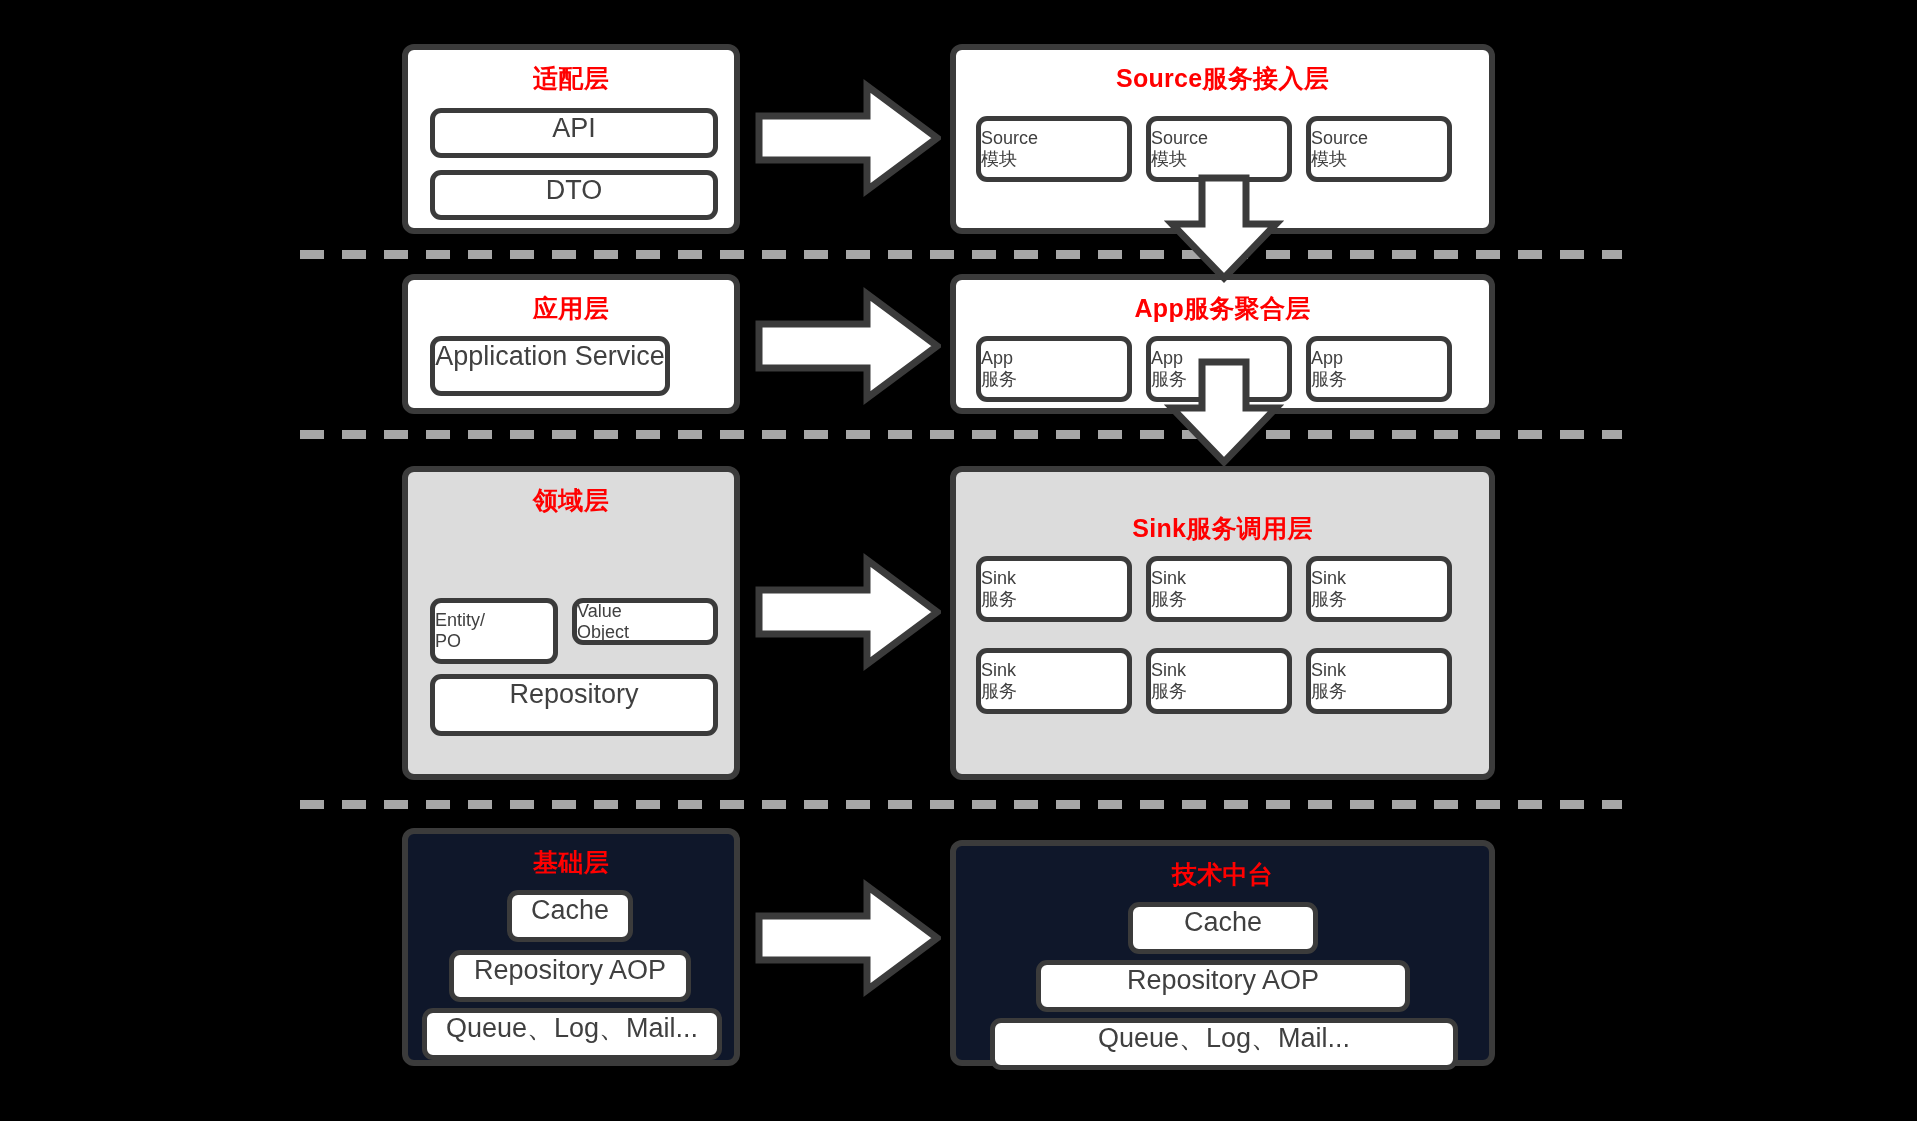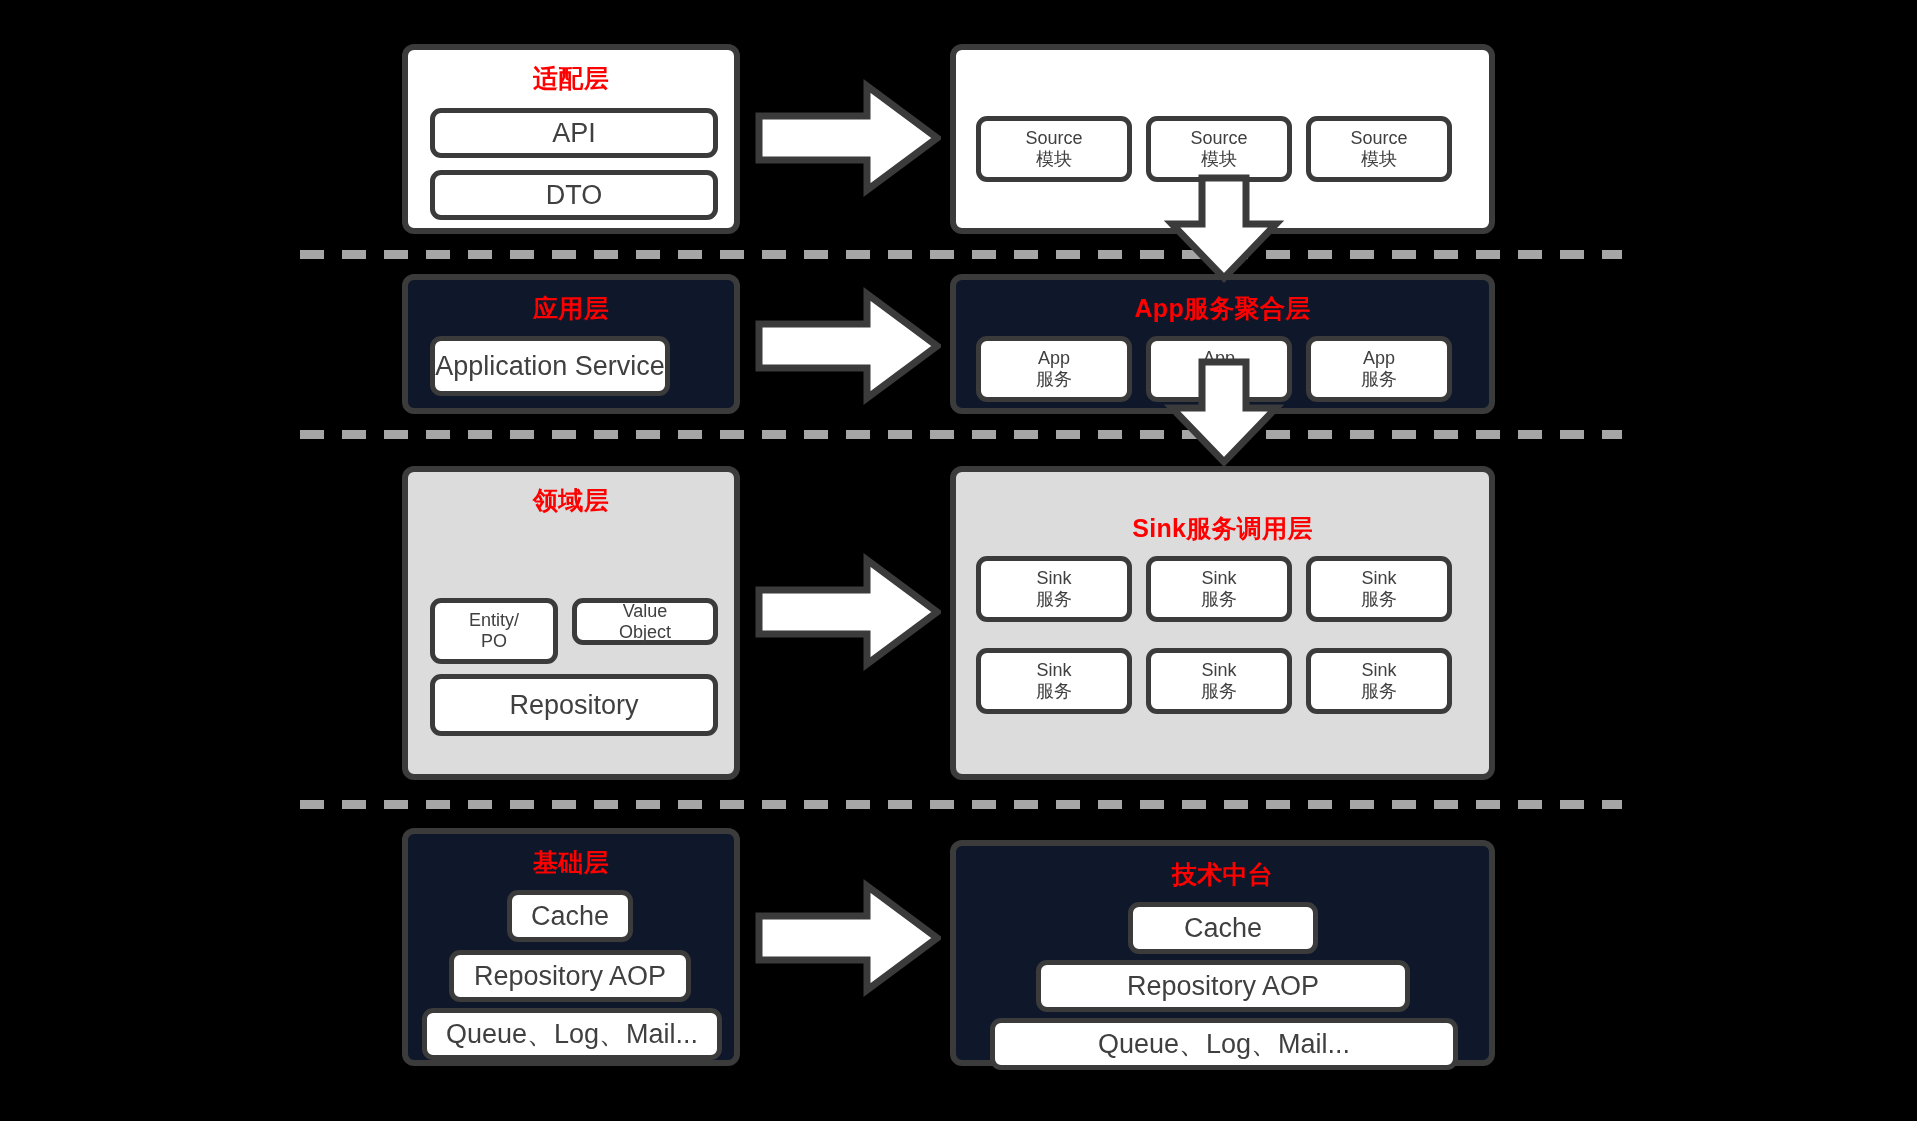--- a/index.html
+++ b/index.html
@@ -9,27 +9,27 @@
   #stage{position:relative;width:1917px;height:1121px;background:#000;}
   #ddd-caption{left:30px;top:400px;width:290px;font-size:52px;}
   #bizsip-caption{left:1632px;top:288px;width:285px;font-size:50px;}
 
   
   .panel{position:absolute;border:6px solid #3b3b3b;border-radius:12px;box-sizing:border-box;}
   .panel-title{position:absolute;left:0;right:0;text-align:center;color:#ff0000;
                font-weight:bold;font-size:25px;letter-spacing:.3px;}
 
   .fill-white{background:#ffffff;}
-  .fill-f2{background:#0f172a;text-decoration:underline;}
+  .fill-f2{background:#ffffff;text-decoration:underline;}
   .fill-dc{background:#dcdcdc;text-decoration:underline;}
   .fill-a6{background:#0f172a;text-decoration:underline;}
 
   
   .box{position:absolute;background:#fff;border:5px solid #3b3b3b;border-radius:11px;
-       box-sizing:border-box;display:flex;align-items:center;justify-content:center;
+       box-sizing:border-box;display:flex;align-items:flex-start;justify-content:center;
        text-align:center;color:#404040;font-size:27px;line-height:1.14;}
   .box.two-line{flex-direction:column;font-size:18px;}
   .box.two-line span{display:block;}
 
   
   .sep{position:absolute;height:9px;left:300px;width:1322px;
        background:repeating-linear-gradient(to right,#a6a6a6 0px,#a6a6a6 24px,
                   rgba(0,0,0,0) 24px,rgba(0,0,0,0) 42px);}
 
   
@@ -96,20 +96,21 @@
     </div>
     <div class="box" style="left:41px;top:116px;width:242px;height:52px">
       <span>Repository AOP</span>
     </div>
     <div class="box" style="left:14px;top:174px;width:300px;height:52px">
       <span>Queue、Log、Mail...</span>
     </div>
   </div>
 
   <div class="panel fill-white" style="left:950px;top:44px;width:545px;height:190px">
+    <div class="panel-title" style="top:12px">Source服务接入层</div>
     <div class="box two-line" style="left:20px;top:66px;width:156px;height:66px">
       <span>Source</span>
       <span>模块</span>
     </div>
     <div class="box two-line" style="left:190px;top:66px;width:146px;height:66px">
       <span>Source</span>
       <span>模块</span>
     </div>
     <div class="box two-line" style="left:350px;top:66px;width:146px;height:66px">
       <span>Source</span>

